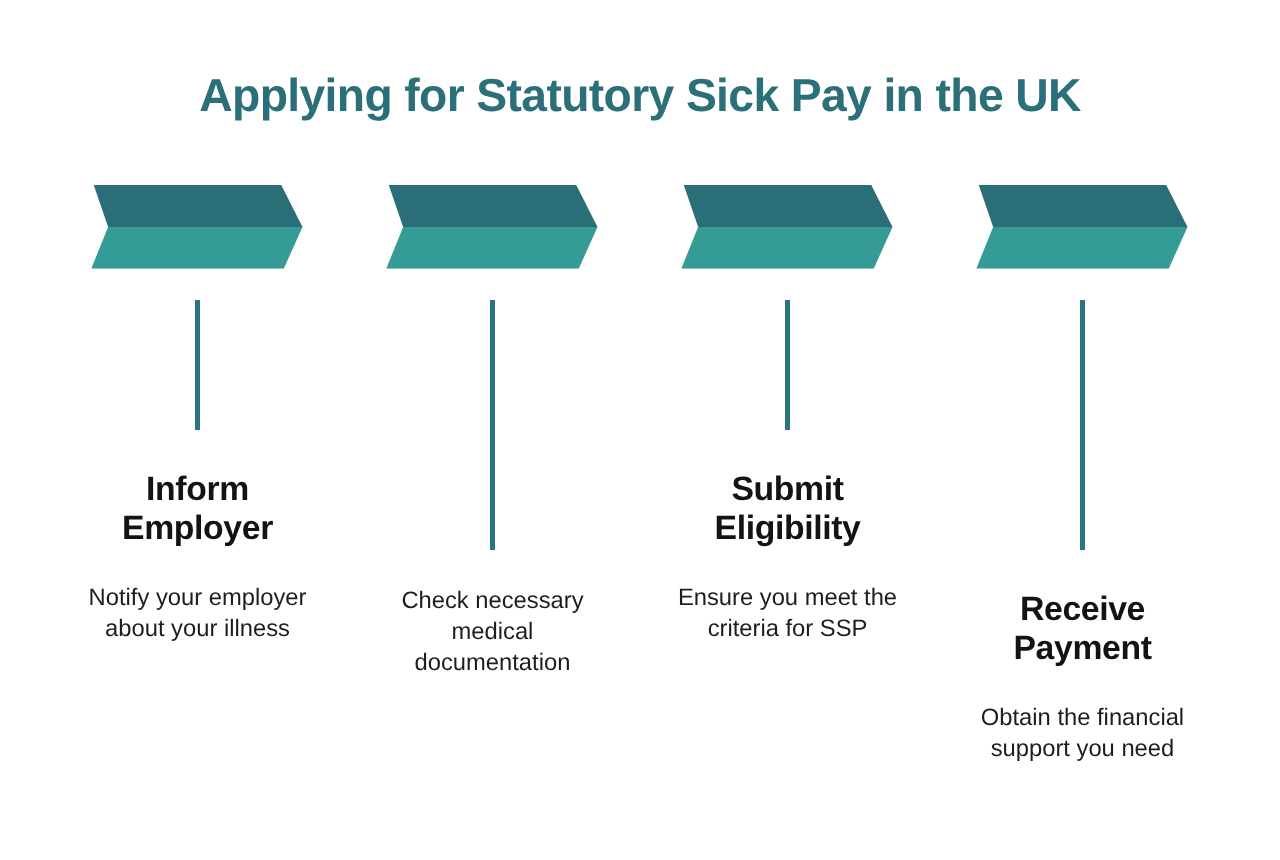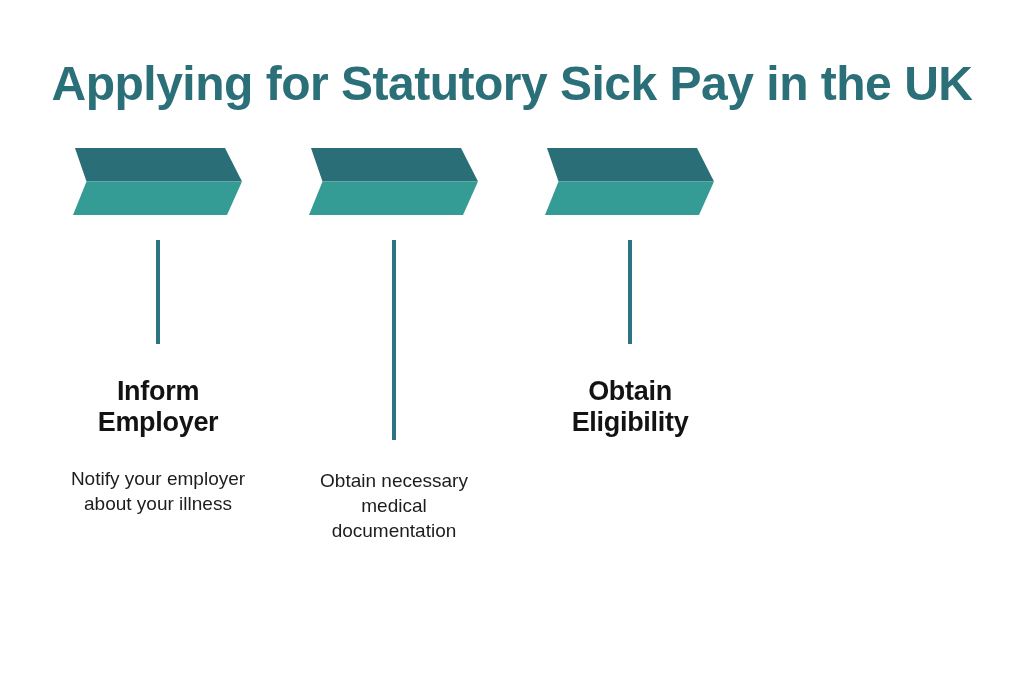--- a/index.html
+++ b/index.html
@@ -17,21 +17,21 @@
     position:relative;
     width:1024px;height:688px;
     background:var(--bg);
     overflow:hidden;
     font-family:"Liberation Sans", sans-serif;
   }
   .title{
     position:absolute;
     top:56px;left:0;width:100%;
     text-align:center;
-    font-size:48px;
+    font-size:37px;
     font-weight:700;
     letter-spacing:-0.5px;
     color:var(--title-color);
   }
   .steps{
     position:absolute;
     top:148px;left:40px;
     width:944px;
     display:flex;
   }
@@ -93,30 +93,43 @@
       <p class="step-body">Notify your employer
 about your illness</p>
     </div>
 
     <div class="step">
       <svg class="arrow" viewBox="0 0 170 67" aria-hidden="true">
         <polygon points="2,0 152,0 169,33.5 13.5,33.5" fill="#2a6f78"></polygon>
         <polygon points="13.5,33.5 169,33.5 154,67 0,67" fill="#359b95"></polygon>
       </svg>
       <div class="connector long"></div>
-      <p class="step-body">Obtain necessary
+      <p class="step-body">Check necessary
 medical
 documentation</p>
     </div>
 
     <div class="step">
       <svg class="arrow" viewBox="0 0 170 67" aria-hidden="true">
         <polygon points="2,0 152,0 169,33.5 13.5,33.5" fill="#2a6f78"></polygon>
         <polygon points="13.5,33.5 169,33.5 154,67 0,67" fill="#359b95"></polygon>
       </svg>
       <div class="connector short"></div>
-      <h2 class="step-heading">Obtain
+      <h2 class="step-heading">Submit
 Eligibility</h2>
+      <p class="step-body">Ensure you meet the
+criteria for SSP</p>
     </div>
 
+    <div class="step">
+      <svg class="arrow" viewBox="0 0 170 67" aria-hidden="true">
+        <polygon points="2,0 152,0 169,33.5 13.5,33.5" fill="#2a6f78"></polygon>
+        <polygon points="13.5,33.5 169,33.5 154,67 0,67" fill="#359b95"></polygon>
+      </svg>
+      <div class="connector long"></div>
+      <h2 class="step-heading">Receive
+Payment</h2>
+      <p class="step-body">Obtain the financial
+support you need</p>
+    </div>
 
   </div>
 </div>
 
 </body></html>

